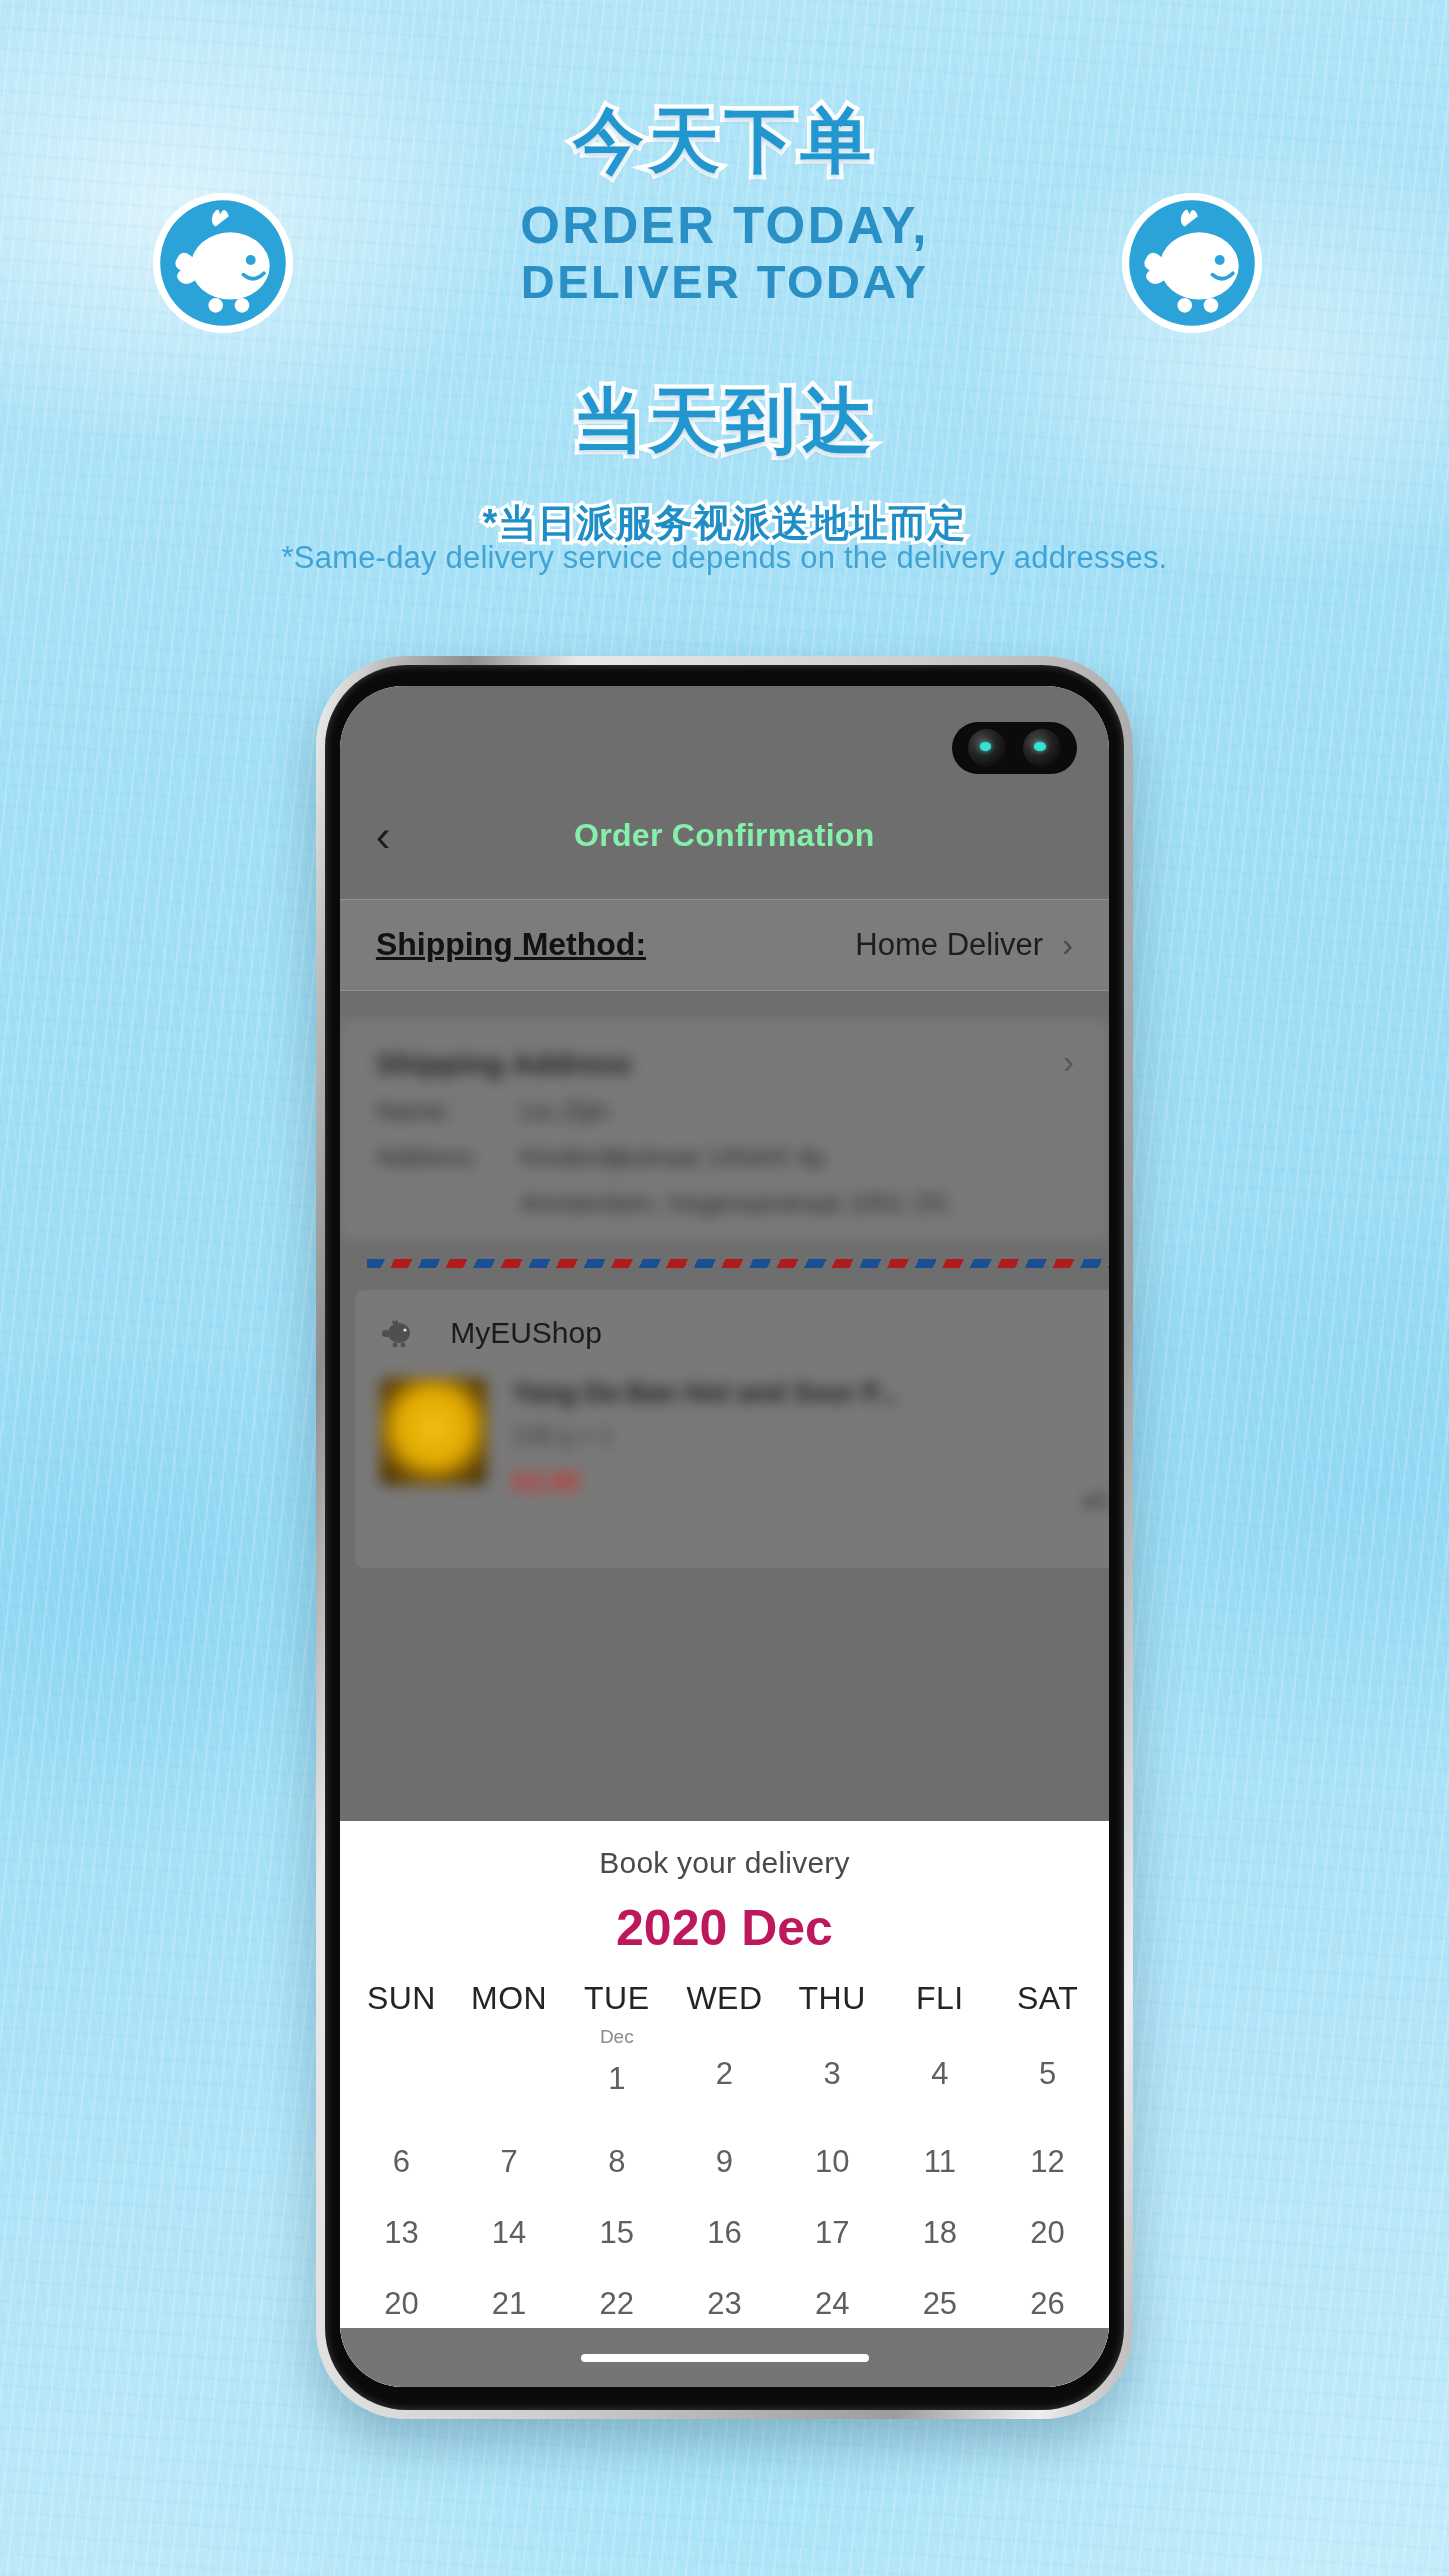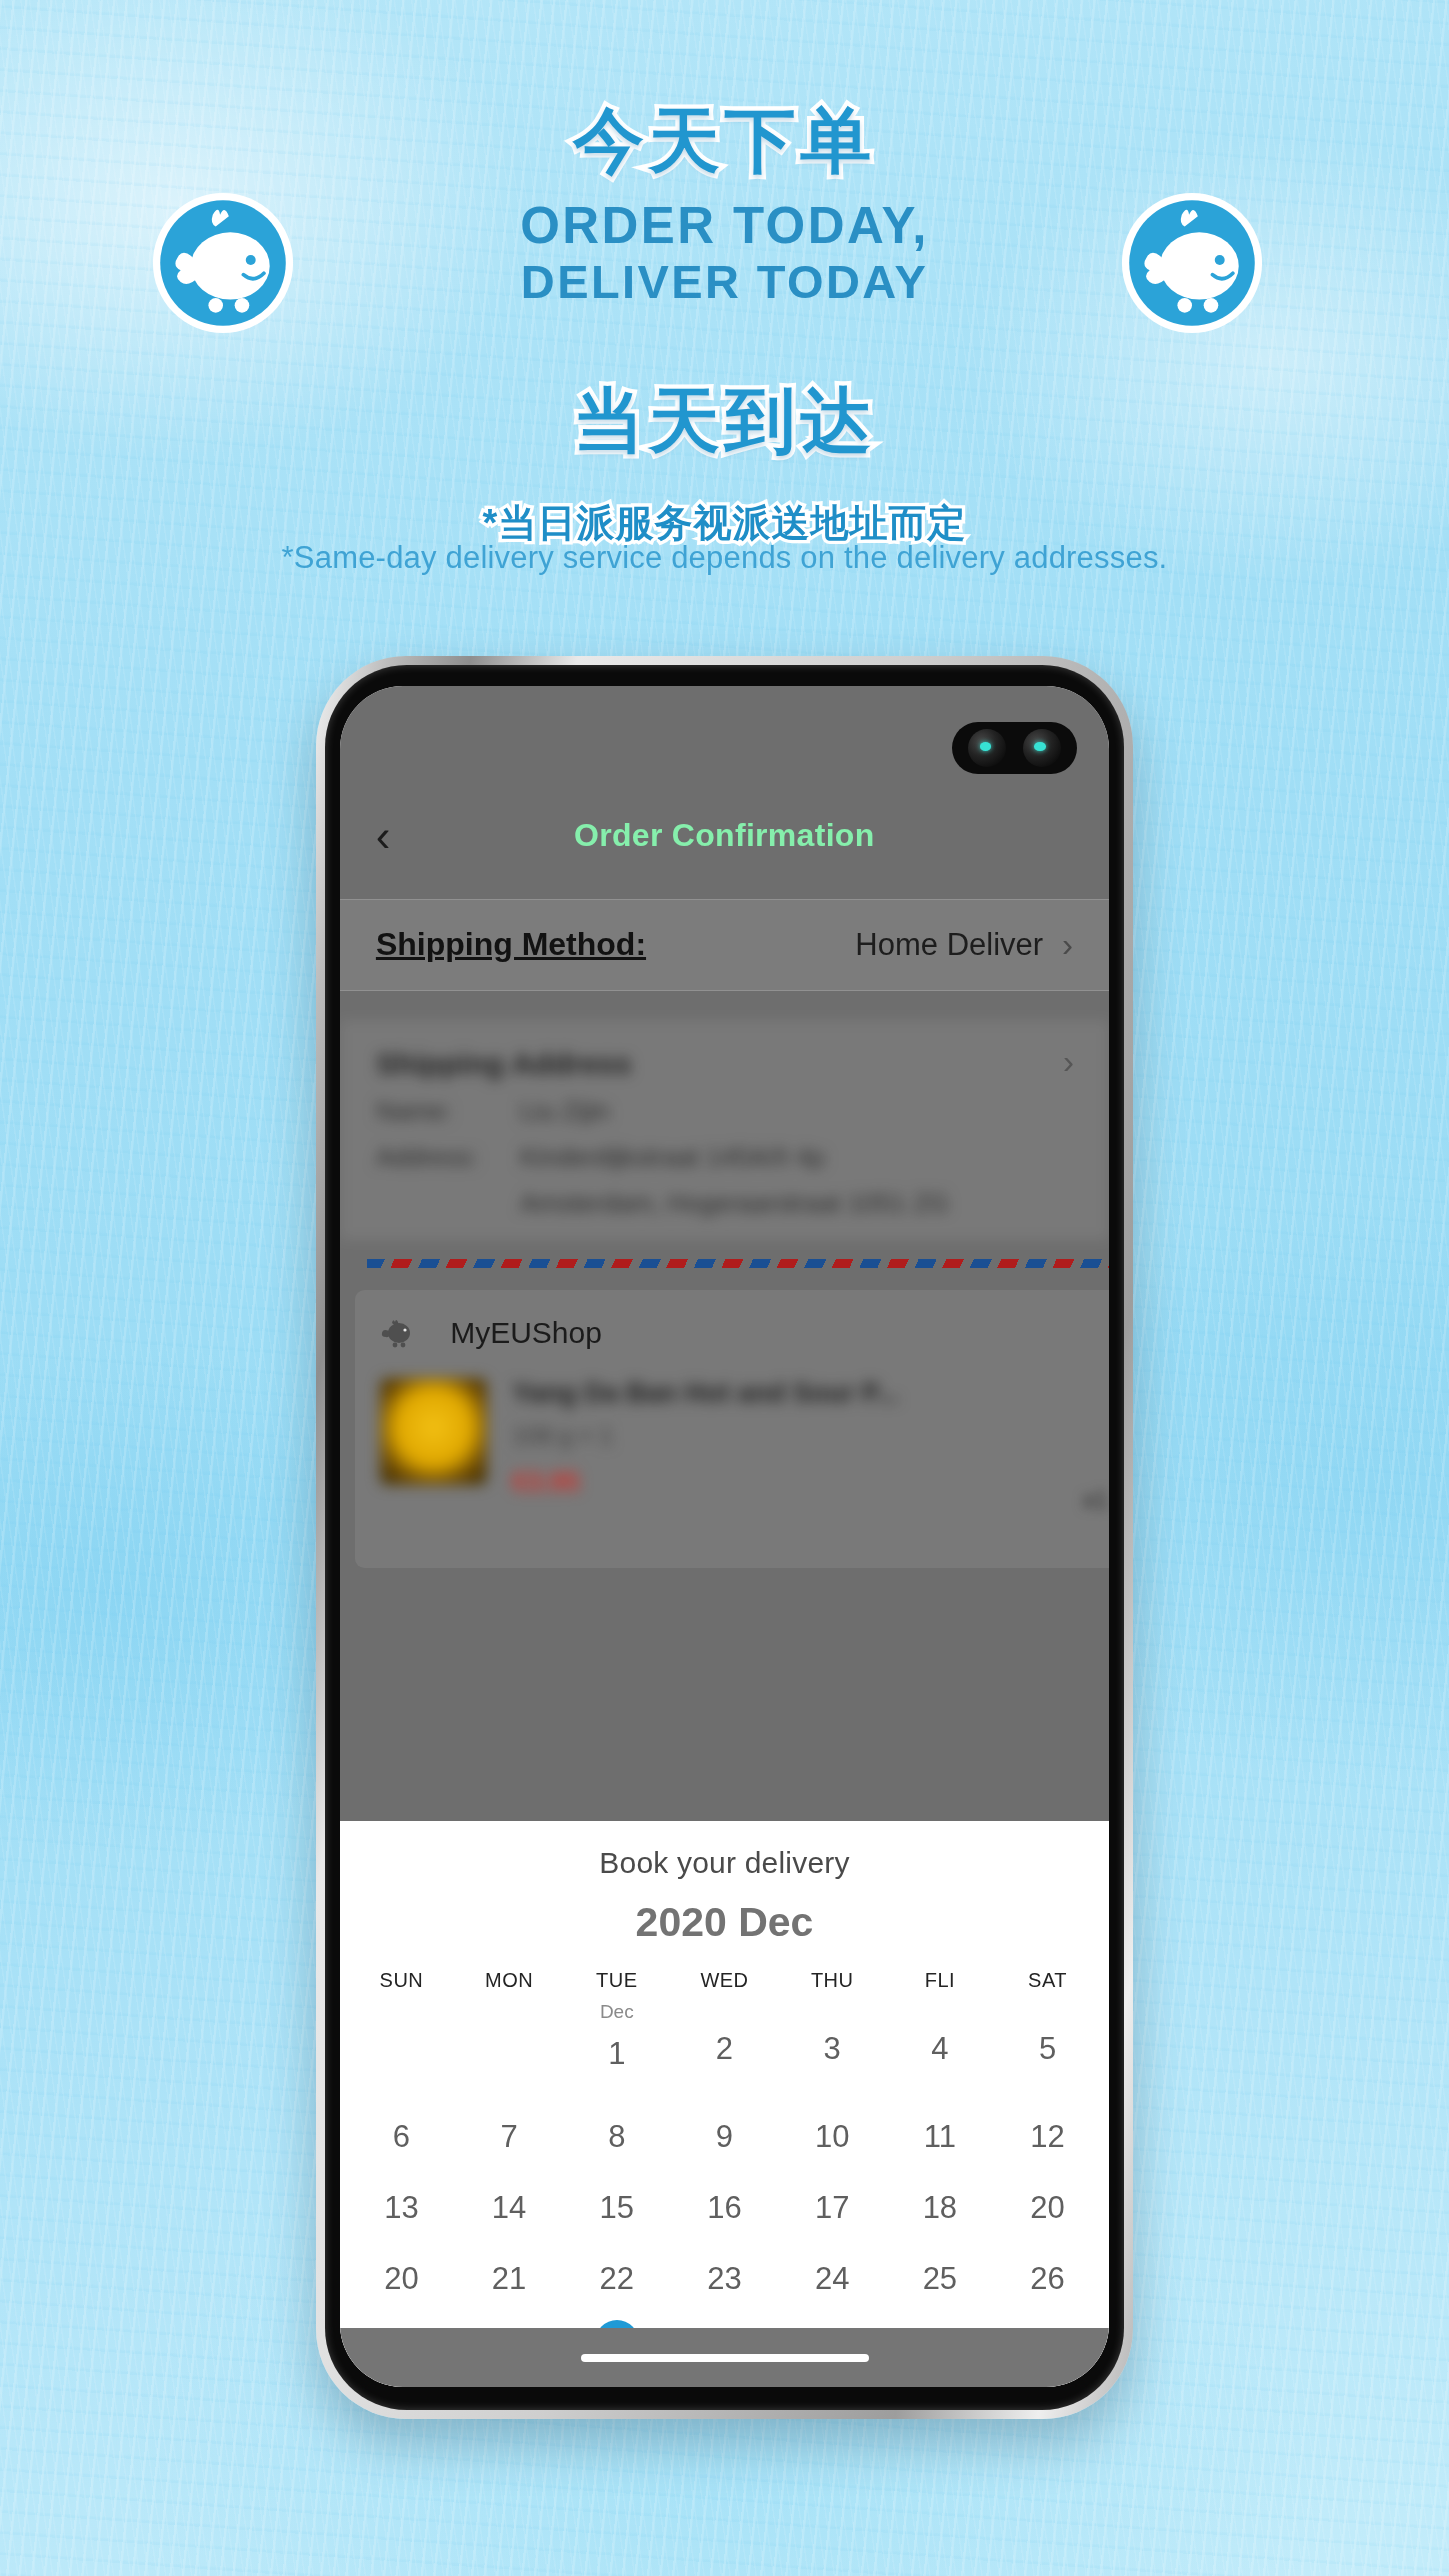--- a/index.html
+++ b/index.html
@@ -222,30 +222,30 @@
   #sheet {
     position: absolute; left: 0; bottom: 0; width: 100%; height: 566px;
     background: #ffffff;
     display: flex; flex-direction: column;
   }
   #sheet-title {
     text-align: center; font-size: 30px; color: #4a4a4a;
     padding-top: 25px; letter-spacing: 0.2px;
   }
   #sheet-month {
-    text-align: center; font-size: 41px; font-weight: 700;
-    color: #737373; margin-top: 19px;
+    text-align: center; font-size: 50px; font-weight: 700;
+    color: #be185d; margin-top: 19px;
   }
 
   #weekday-row {
     display: grid; grid-template-columns: repeat(7, 1fr);
     margin-top: 23px; padding: 0 7.7px;
   }
   #weekday-row div {
-    text-align: center; font-size: 20px; color: #242424; letter-spacing: 0.5px;
+    text-align: center; font-size: 32px; color: #242424; letter-spacing: 0.5px;
   }
 
   #calendar-grid {
     display: grid; grid-template-columns: repeat(7, 1fr);
     padding: 0 7.7px; margin-top: 5.8px;
     row-gap: 0;
   }
   .cell {
     height: 71px;
     display: flex; flex-direction: column; align-items: center; justify-content: flex-start;

